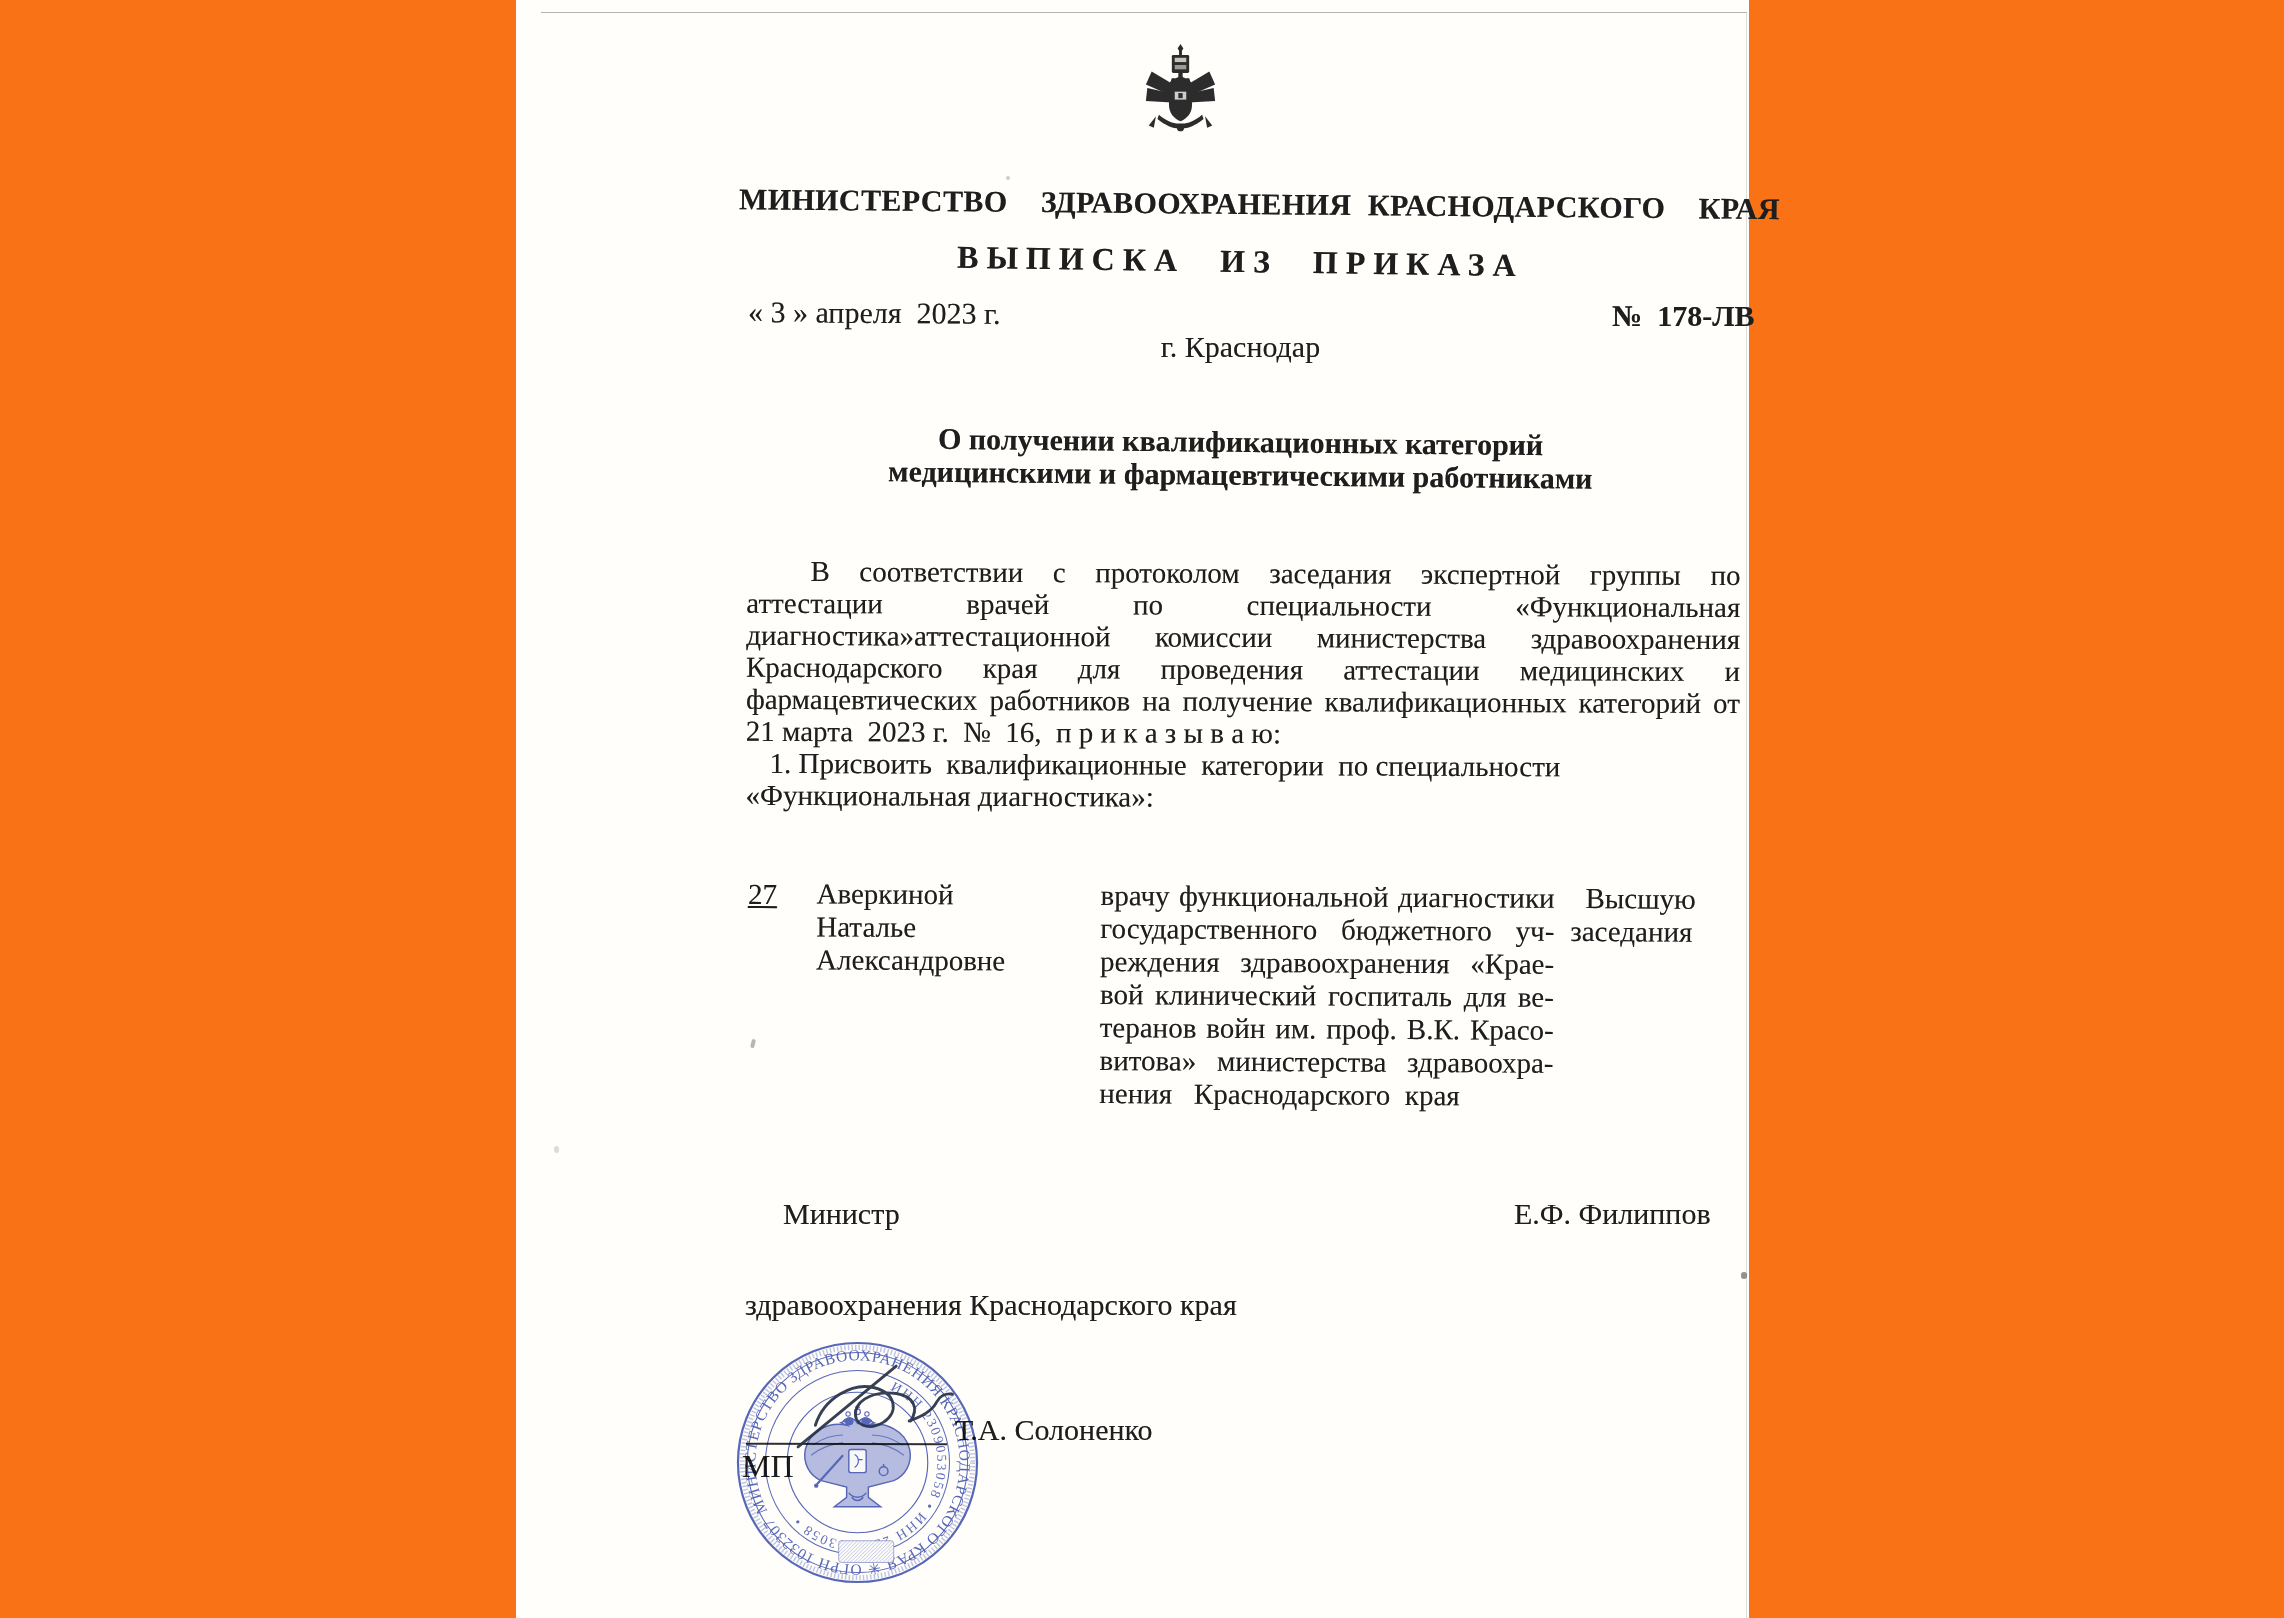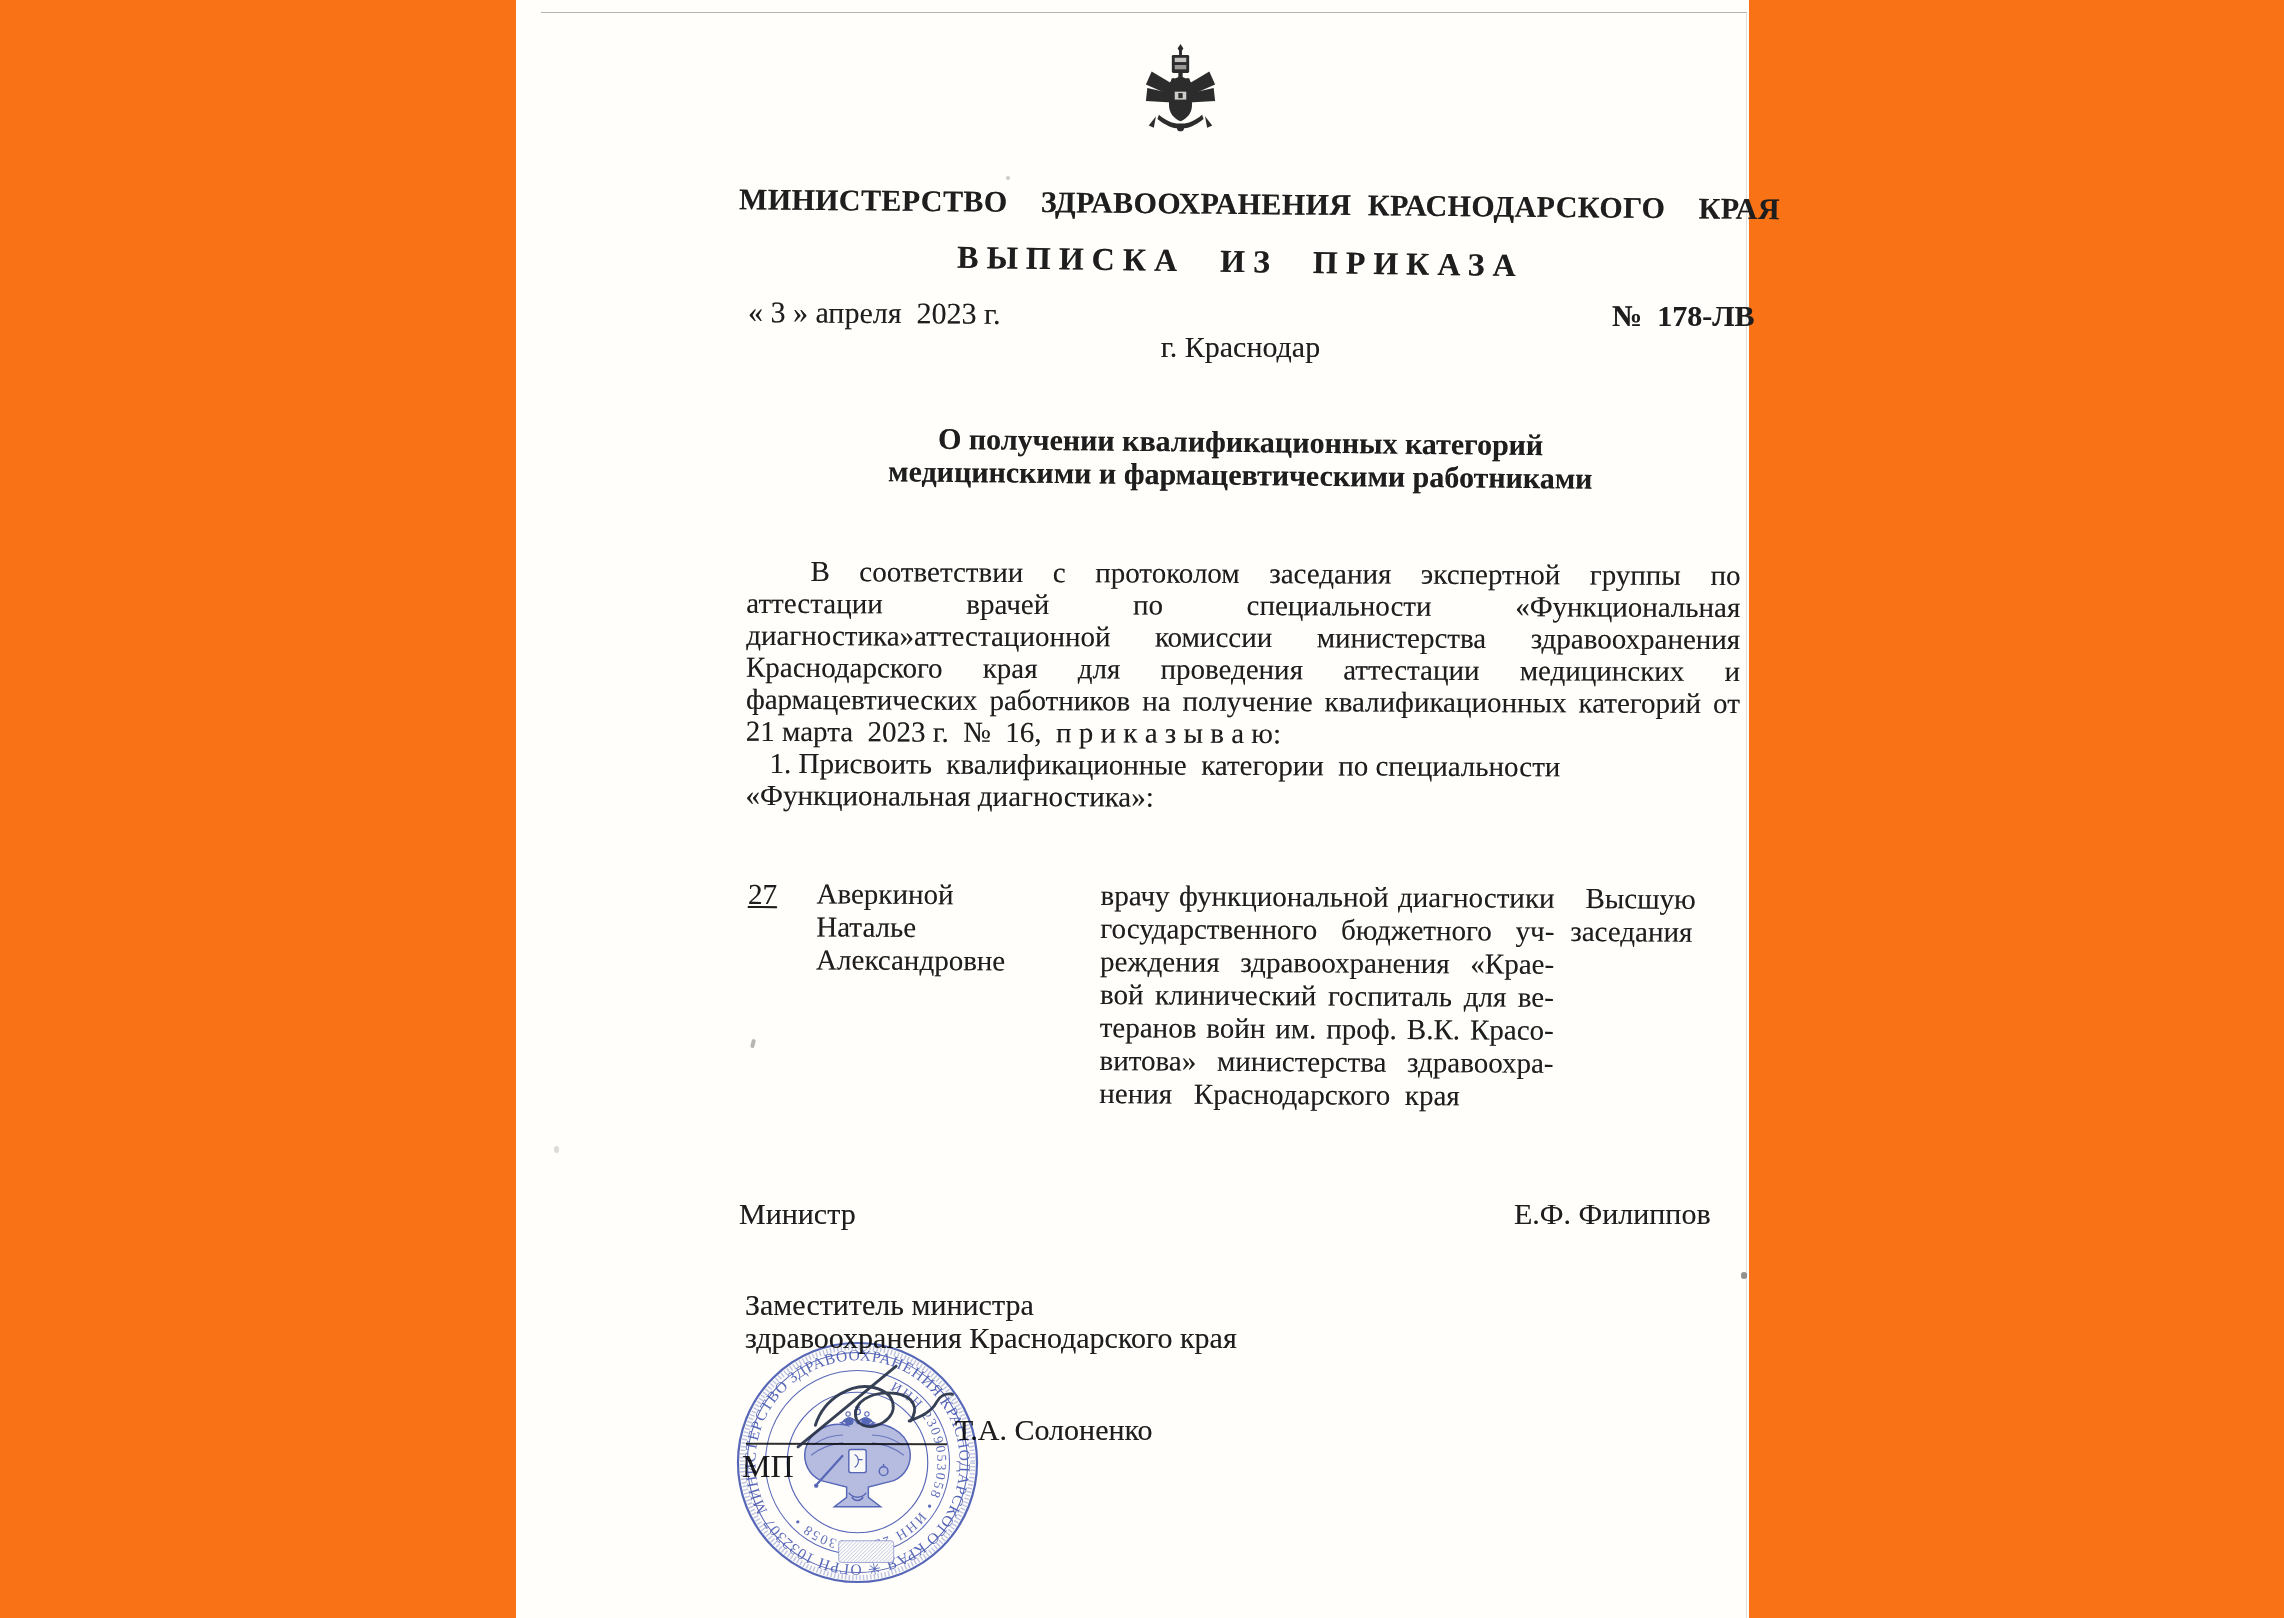--- a/index.html
+++ b/index.html
@@ -27,21 +27,21 @@
   .ind2{padding-left:24px;}
   .pre{white-space:pre;}
   .tbl{position:absolute;left:746px;top:880px;width:996px;height:217px;font-size:29px;
        transform:rotate(0.35deg);}
   .tbl div{text-shadow:0 0 0.5px rgba(30,30,30,0.5);}
   .tnum{position:absolute;left:1.4px;top:1.4px;text-decoration:underline;}
   .tname{position:absolute;left:70px;top:0;width:210px;line-height:33px;}
   .tdesc{position:absolute;left:354px;top:0;width:454px;line-height:33px;}
   .tcat{position:absolute;left:824px;top:0;width:152px;line-height:33px;}
   .tcat .l1{padding-left:15px;}
-  .minlabel{left:739px;top:1197px;font-size:30px;}
+  .minlabel{left:783px;top:1197px;font-size:30px;}
   .minname{left:1514px;top:1197px;font-size:30px;}
   .verno{position:absolute;left:745px;top:1288px;font-size:30px;line-height:33px;}
   .verno div{text-shadow:0 0 0.5px rgba(30,30,30,0.5);}
   .sigline{position:absolute;left:746px;top:1443px;width:201px;height:2.2px;background:#2e2e2e;
            transform:rotate(0.2deg);}
   .solname{left:955px;top:1413px;font-size:30px;}
   .mp{left:742px;top:1448px;font-size:32px;}
   .stamp{position:absolute;left:730px;top:1335px;width:255px;height:255px;mix-blend-mode:multiply;
          opacity:0.9;}
   .signature{position:absolute;left:754px;top:1356px;width:319px;height:101px;}
@@ -128,21 +128,20 @@
     <div class="tcat">
       <div class="l1">Высшую</div>
       <div>заседания</div>
     </div>
   </div>
 
   <div class="txt minlabel">Министр</div>
   <div class="txt minname">Е.Ф. Филиппов</div>
 
   <div class="verno">
-    <div>Заместитель министра</div>
     <div>здравоохранения Краснодарского края</div>
   </div>
 
   <div class="sigline"></div>
   <div class="txt solname">Т.А. Солоненко</div>
   <div class="txt mp">МП</div>
 
   <svg class="stamp" viewBox="0 0 352 352">
     <defs>
       <path id="ringBig" d="M 53.9,246.5 A 141,141 0 1 1 298.1,246.5 A 141,141 0 0 1 53.9,246.5"></path>

